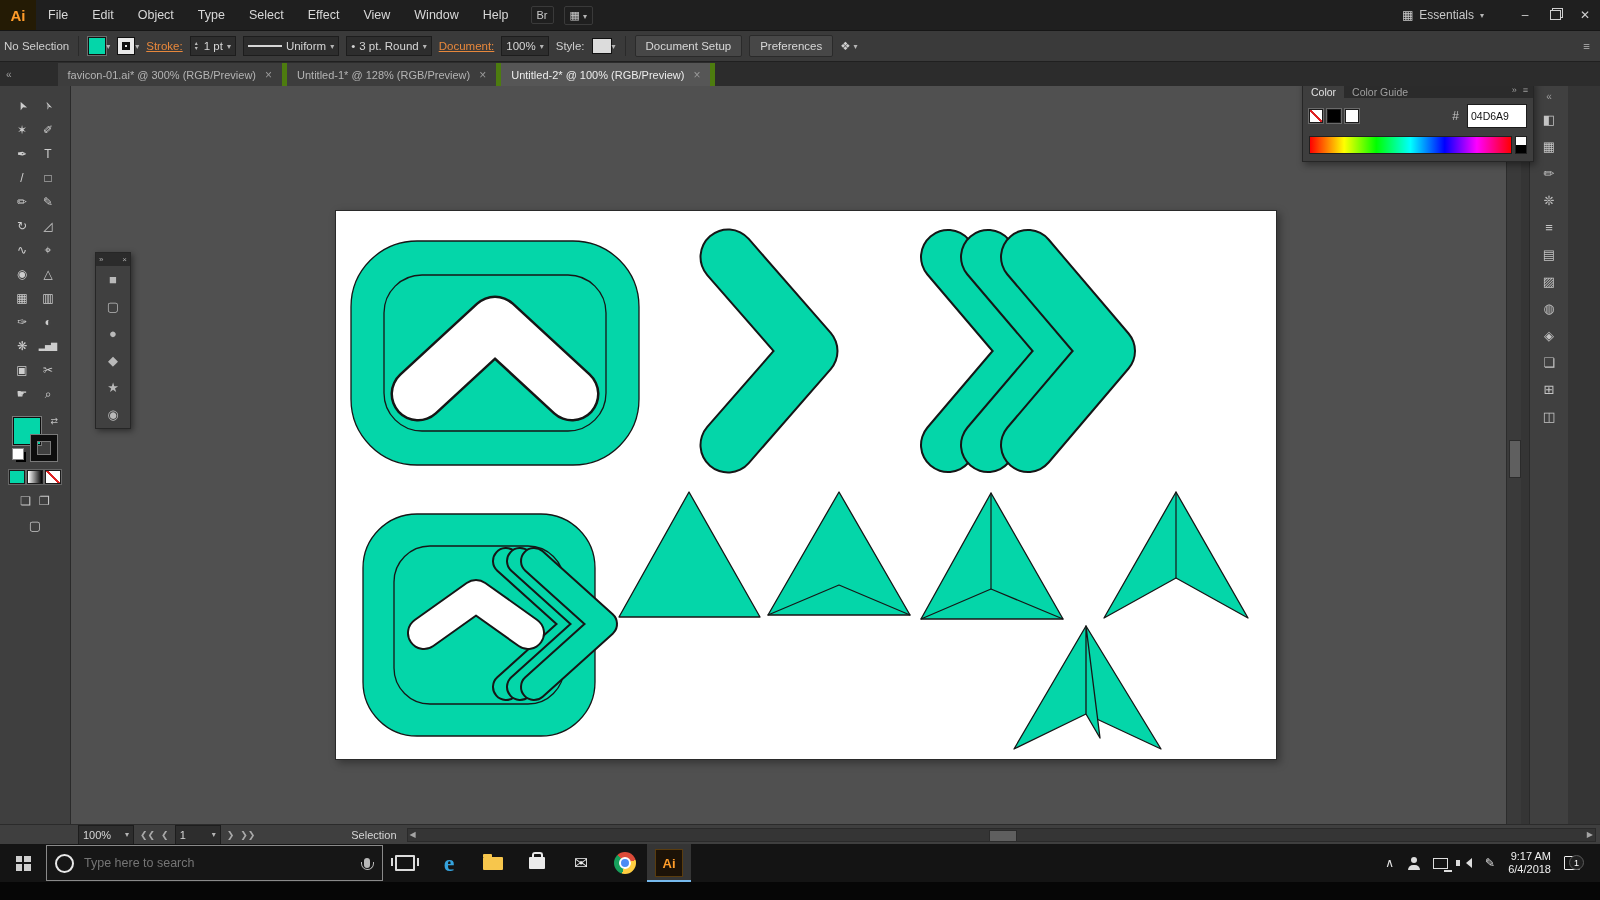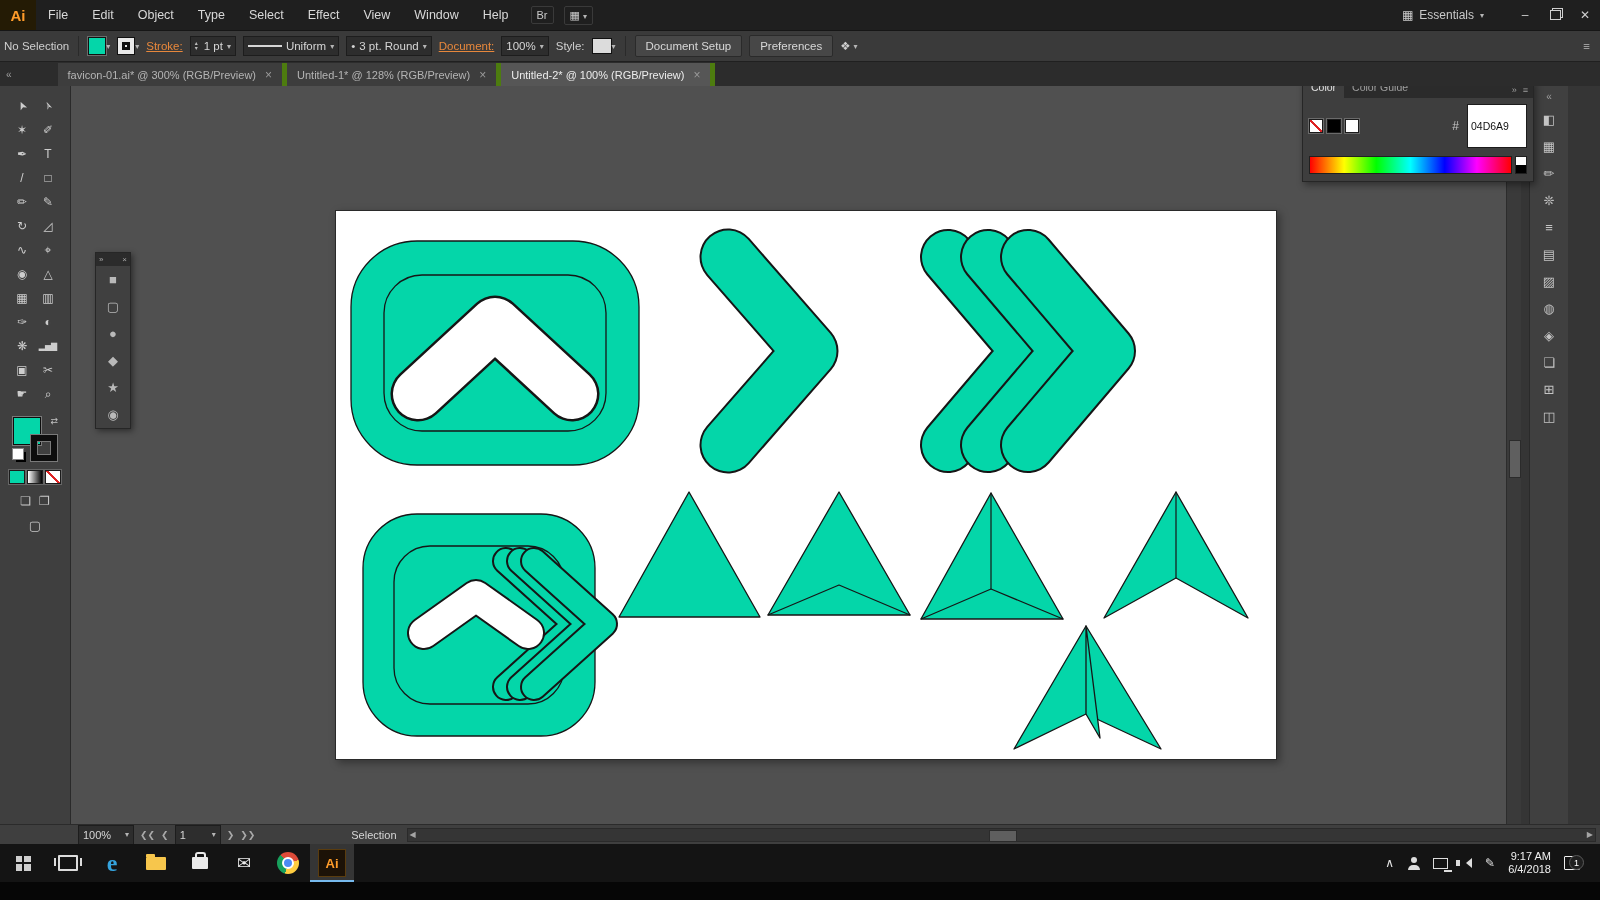--- a/index.html
+++ b/index.html
@@ -72,30 +72,30 @@
   .fillT{fill:var(--accent,#04D6A9);}
   .s{stroke:#161616;stroke-width:1.3;}
   .edge{fill:none;stroke:#161616;}
   .teal-body{fill:none;stroke:var(--accent,#04D6A9);}
   .white-body{fill:none;stroke:#ffffff;}
   .thinline{fill:none;stroke:#161616;stroke-width:1.2;}
 
   
   #color-panel{left:1302px;top:80px;width:230px;background:#3e3e3e;border:1px solid #262626;box-shadow:2px 3px 7px rgba(0,0,0,.4);z-index:24;}
   #color-panel-header{height:17px;background:#2b2b2b;display:flex;align-items:center;font-size:10.5px;}
-  .panel-tab{padding:0 8px;height:17px;display:flex;align-items:flex-start;color:#9f9f9f;gap:4px;}
+  .panel-tab{padding:0 8px;height:17px;display:flex;align-items:flex-end;color:#9f9f9f;gap:4px;}
   .panel-tab.active{background:#3e3e3e;color:#e2e2e2;}
   #color-panel-header .hdr-icons{margin-left:auto;display:flex;gap:6px;padding-right:5px;color:#9f9f9f;font-size:9px;}
   #color-panel-body{padding:6px 6px 7px 6px;}
   .mini-swatch{width:12px;height:12px;border:1px solid #1b1b1b;display:inline-block;box-shadow:0 0 0 1px #6a6a6a;}
   .sw-none{background:linear-gradient(45deg,transparent 42%,#d22 42%,#d22 58%,transparent 58%),#fff;}
   .sw-black{background:#000;}
   .sw-white{background:#fff;}
   #hex-row{display:flex;align-items:center;gap:4px;}
-  #hex-input{width:52px;height:14px;background:#fff;color:#111;border:1px solid #1c1c1c;font-size:10.5px;font-family:"Liberation Sans",sans-serif;padding:14px 3px;margin-left:4px;}
+  #hex-input{width:52px;height:14px;background:#fff;color:#111;border:1px solid #1c1c1c;font-size:10.5px;font-family:"Liberation Sans",sans-serif;padding:4px 3px;margin-left:4px;}
   #spectrum-row{margin-top:8px;display:flex;align-items:stretch;gap:3px;}
   #spectrum{flex:1;height:16px;border:1px solid #202020;background:linear-gradient(to right,#ff0000,#ffff00 17%,#00ff00 33%,#00ffff 50%,#0000ff 67%,#ff00ff 83%,#ff0000);}
   #spectrum-bw{width:10px;display:flex;flex-direction:column;border:1px solid #202020;}
   #spectrum-bw .bwa{flex:1;background:#fff;}
   #spectrum-bw .bwb{flex:1;background:#000;}
 
   
   #dock{left:1520px;top:86px;width:80px;height:738px;background:#353535;z-index:8;border-left:1px solid #262626;}
   #dock-inner{position:absolute;left:8px;top:0;width:38px;height:100%;background:#404040;border-left:1px solid #2a2a2a;}
   .dock-icon{height:27px;display:flex;align-items:center;justify-content:center;color:#c4c4c4;font-size:13px;}
@@ -447,20 +447,25 @@
 
 <div id="taskbar" class="abs">
   <div id="start-button">
     <div id="winlogo">
         <span></span>
         <span></span>
         <span></span>
         <span></span>
       </div>
   </div>
+  <div id="search-box">
+    <span id="cortana-icon"></span>
+    <input id="search-input" placeholder="Type here to search" style="">
+    <span class="mic"></span>
+  </div>
   <div class="tb-icon">
       <span class="taskview-box"></span>
     </div>
   <div class="tb-icon">
       <span class="edge-e">e</span>
     </div>
   <div class="tb-icon">
       <span class="folder"></span>
     </div>
   <div class="tb-icon">

